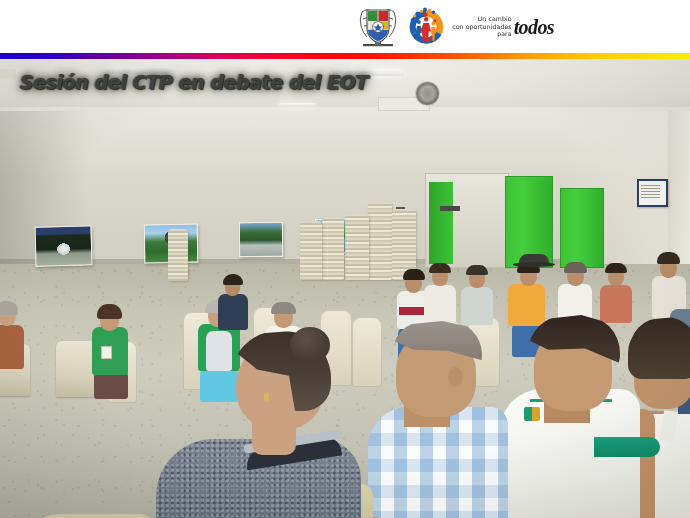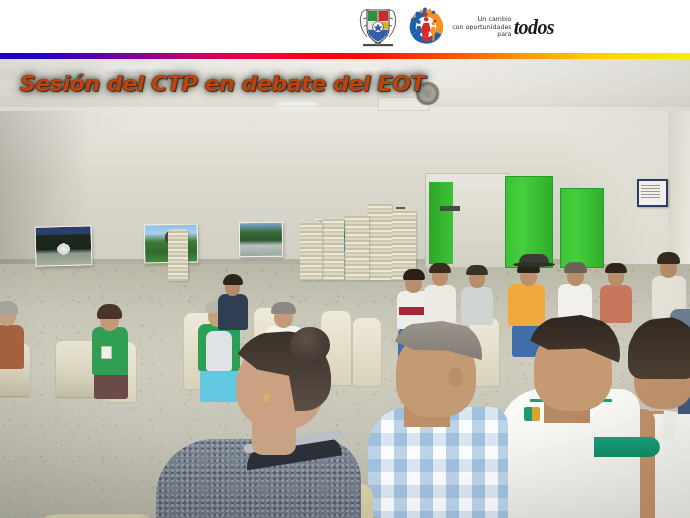--- a/index.html
+++ b/index.html
@@ -294,21 +294,21 @@
   .c7{left:107px;top:282px;width:30px;height:62px;}
 
   .vig{left:0;top:0;width:690px;height:459px;pointer-events:none;
         background:radial-gradient(ellipse 86% 84% at 50% 46%,rgba(0,0,0,0) 52%,rgba(40,38,30,.18) 100%);}
   .haze{left:0;top:0;width:690px;height:120px;pointer-events:none;
         background:linear-gradient(to bottom,rgba(255,255,255,.34),rgba(255,255,255,0));}
 
   
   .title{position:absolute;left:20px;top:71px;z-index:40;
      font-family:"DejaVu Sans","Liberation Sans",sans-serif;
-     font-size:22px;font-weight:700;font-style:italic;color:#c2410c;
+     font-size:19px;font-weight:700;font-style:italic;color:#404040;
      letter-spacing:-.4px;white-space:nowrap;
      text-shadow:0 0 6px rgba(35,40,30,.95),0 0 12px rgba(35,40,30,.7),
                  1px 1px 1px rgba(20,22,18,.85),-1px 0 1px rgba(20,22,18,.6);}
 </style>
 </head>
 <body>
 
 <div class="page">
 
   <div class="header">

